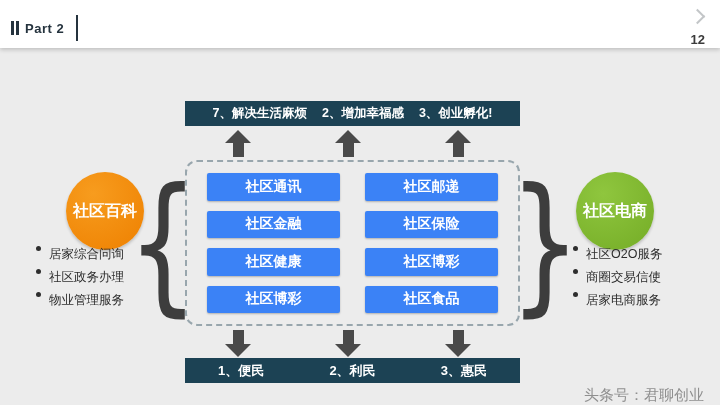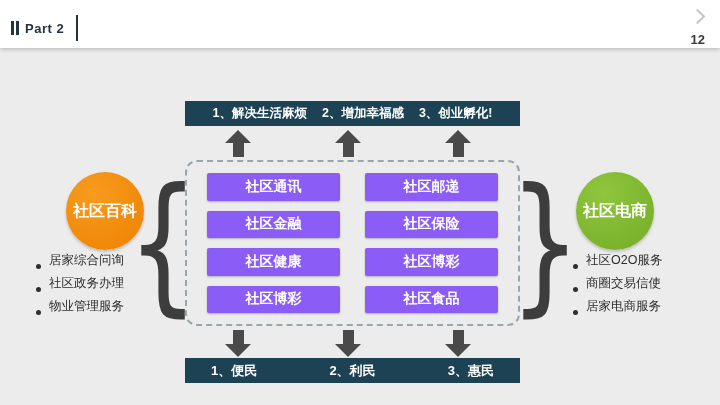--- a/index.html
+++ b/index.html
@@ -18,52 +18,52 @@
   .header-title { font-size:18px; font-weight:bold; color:#1f6c9c; }
   .header-right { margin-left:auto; display:flex; align-items:center; gap:10px; margin-right:15px;flex-direction:column; }
   .chevron { width:11px; height:11px; border-top:2px solid #c3c6c8; border-right:2px solid #c3c6c8;
              transform:rotate(45deg); margin-top:1px; }
   .page-number { font-size:13px; font-weight:bold; color:#3b3b3b; }
 
   
   .banner { position:absolute; left:185px; width:335px; height:25px; background:#1c4254; color:#fff;
             display:flex; align-items:center; font-weight:bold; }
   .banner.top { top:93px; justify-content:center; gap:15px; font-size:12.5px; }
-  .banner.bottom { top:350px; justify-content:space-between; padding:0 26px; font-size:13px; }
+  .banner.bottom { top:350px; justify-content:space-between; padding:0 33px; font-size:13px; }
 
   
   .arrow { position:absolute; width:26px; display:flex; flex-direction:column; align-items:center; }
   .arrow .head-up { width:0; height:0; border-left:13px solid transparent; border-right:13px solid transparent;
                     border-bottom:13px solid #4a4a4a; }
   .arrow .head-down { width:0; height:0; border-left:13px solid transparent; border-right:13px solid transparent;
                       border-top:13px solid #4a4a4a; }
   .arrow .stem { width:11px; height:14px; background:#4a4a4a; }
   .up1 { left:225px; top:122px; }  .up2 { left:335px; top:122px; }  .up3 { left:445px; top:122px; }
   .dn1 { left:225px; top:322px; }  .dn2 { left:335px; top:322px; }  .dn3 { left:445px; top:322px; }
 
   
   .dashed-box { position:absolute; left:185px; top:152px; width:335px; height:166px;
                 border:2px dashed #98a6ad; border-radius:12px;
                 display:grid; grid-template-columns:1fr 1fr; column-gap:25px; row-gap:10px;
                 padding:11px 20px; }
-  .grid-btn { background:#8b5cf6; color:#fff; display:flex; align-items:center; justify-content:center;
+  .grid-btn { background:#3b82f6; color:#fff; display:flex; align-items:center; justify-content:center;
               font-size:14px; font-weight:bold; border-radius:2px; box-shadow:0 1px 2px rgba(0,0,0,.25); }
 
   
   .circle { position:absolute; width:78px; height:78px; border-radius:50%; color:#fff;
             display:flex; flex-direction:row; align-items:center; justify-content:center;
             font-size:16px; font-weight:bold; line-height:1.25; box-shadow:0 2px 3px rgba(0,0,0,.2); }
   .circle.orange { left:66px;  top:164px; background:radial-gradient(circle at 35% 28%, #f79c1e, #ee8000); }
   .circle.green  { left:576px; top:164px; background:radial-gradient(circle at 35% 28%, #8fc63e, #74ac26); }
 
   
   .bullets { position:absolute; font-size:12.5px; color:#2e2e2e; }
   .bullets.left  { left:36px;  top:238px; }
   .bullets.right { left:573px; top:238px; }
-  .bullet-item { display:flex; align-items:flex-end; gap:8px; height:23px; }
+  .bullet-item { display:flex; align-items:flex-start; gap:8px; height:23px; }
   .bullet-item .dot { width:5px; height:5px; border-radius:50%; background:#2e2e2e; flex:none; }
 
   
   .brace { position:absolute; top:146px; height:178px; width:46px;
            display:flex; align-items:center; justify-content:center;
            font-family:"DejaVu Sans",sans-serif; font-size:150px; color:#3d3d3d;
            transform:scaleX(0.75); transform-origin:center; }
   .brace.left  { left:140px; }
   .brace.right { left:522px; }
 
@@ -82,21 +82,21 @@
       </span>
     <span class="part-label">Part 2</span>
     <span class="header-divider"></span>
     <span class="header-right">
       <span class="chevron"></span>
       <span class="page-number">12</span>
     </span>
   </div>
 
   <div class="banner top">
-    <span>1、解决生活麻烦</span>
+    <span>7、解决生活麻烦</span>
     <span>2、增加幸福感</span>
     <span>3、创业孵化!</span>
   </div>
 
   <div class="arrow up1">
       <span class="head-up"></span>
       <span class="stem"></span>
     </div>
   <div class="arrow up2">
       <span class="head-up"></span>
@@ -175,14 +175,15 @@
       <span class="stem"></span>
       <span class="head-down"></span>
     </div>
 
   <div class="banner bottom">
     <span>1、便民</span>
     <span>2、利民</span>
     <span>3、惠民</span>
   </div>
 
+  <div class="watermark">头条号：君聊创业</div>
 
 </div>
 
 </body></html>

